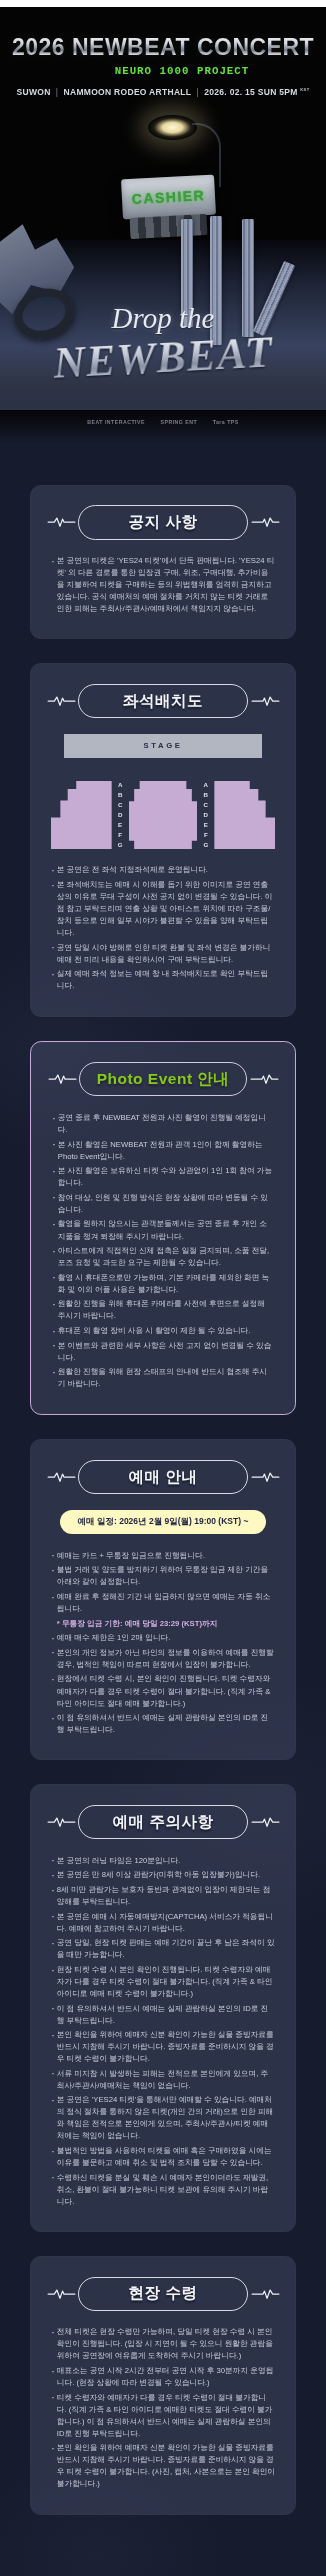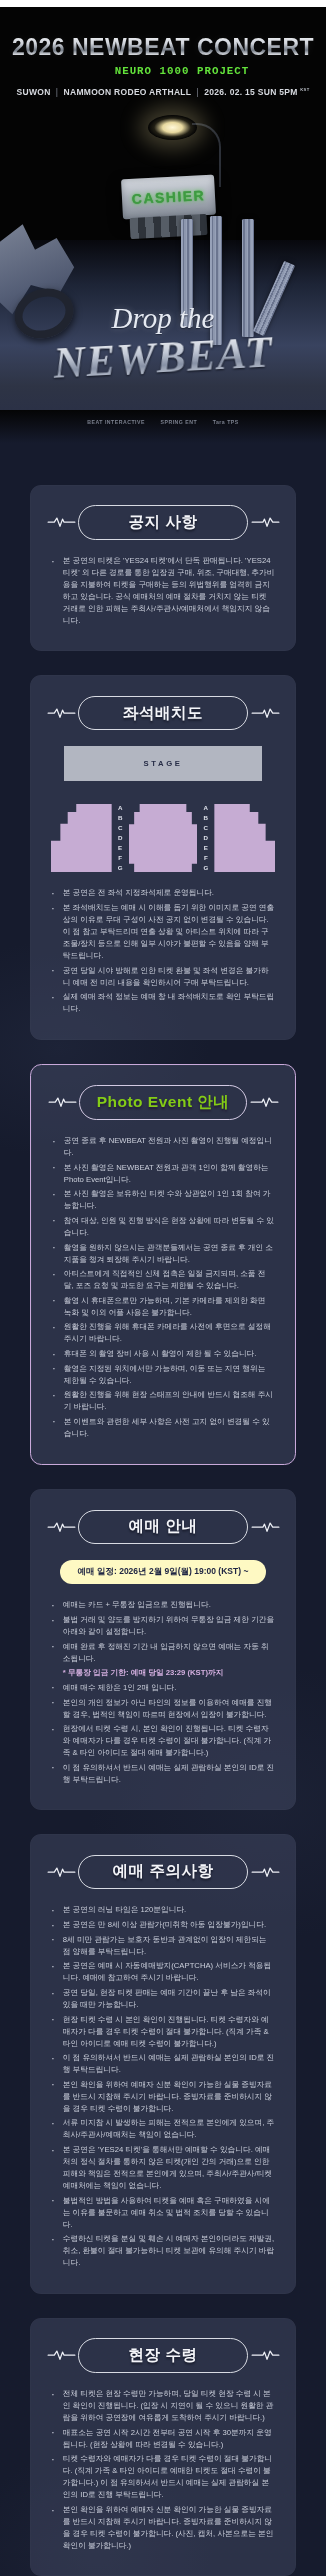--- a/index.html
+++ b/index.html
@@ -74,28 +74,28 @@
   .sec-head{position:relative;margin:2.1px 3.1px 15.5px;}
   .pill{margin:0 24px;border:1px solid rgba(240,242,248,.88);border-radius:25px;padding:5.7px 3.1px;text-align:center;}
   .pill h2{margin:0;font-size:15.5px;font-weight:800;color:#f4f5f9;letter-spacing:0.5px;
     text-shadow:0 1.5px 2.1px rgba(8,10,20,.55);font-stretch:condensed;white-space:nowrap;}
   .card.accent .pill{border-color:rgba(230,218,244,.9);}
   .card.accent .pill h2{color:#84cc16;text-shadow:0 1.5px 2.1px rgba(30,18,44,.7);}
   .ekg{position:absolute;top:50%;margin-top:-7.2px;width:29px;height:14.4px;}
   .ekg.left{left:-7.2px;} .ekg.right{right:-7.2px;transform:scaleX(-1);}
   .ekg polyline{fill:none;stroke:#eef0f6;stroke-width:2.4;stroke-linecap:round;stroke-linejoin:round;}
   .list{margin-top:3.1px;}
-  .li{display:flex;gap:7px;margin:2.6px 0;color:#ccd0dc;font-size:7.7px;line-height:1.56;}
+  .li{display:flex;gap:1px;margin:2.6px 0;color:#ccd0dc;font-size:7.7px;line-height:1.56;}
   .li .mk{flex:0 0 5.2px;font-size:4.6px;padding-top:2.6px;text-align:center;color:#c5c9d6;}
   .li.hl{color:#d2aede;font-weight:700;align-items:center;}
   .sched{background:#fef9c3;color:#212744;font-weight:700;font-size:8.5px;border-radius:515px;
     padding:6.2px 17.5px;width:fit-content;margin:1px auto 15.5px;text-align:center;}
   
   .seatmap{margin:7.2px 0 15.5px;}
-  .stage{width:88%;height:35px;margin:0 auto 23px;background:#b2b6c1;display:flex;align-items:center;justify-content:center;
+  .stage{width:88%;height:24px;margin:0 auto 23px;background:#b2b6c1;display:flex;align-items:center;justify-content:center;
     color:#272d47;font-weight:800;letter-spacing:2.6px;font-size:7.7px;}
   .blocks{display:flex;justify-content:center;align-items:stretch;gap:4.6px;height:68px;}
   .blk{width:64px;background:#c6acd3;}
   .blk.l{clip-path:polygon(42% 0,100% 0,100% 100%,0 100%,0 54%,16% 54%,16% 29%,28% 29%,28% 12%,42% 12%);}
   .blk.c{width:72px;clip-path:polygon(16% 0,84% 0,84% 12%,92% 12%,92% 30%,100% 30%,100% 88%,92% 88%,92% 100%,8% 100%,8% 88%,0 88%,0 30%,8% 30%,8% 12%,16% 12%);}
   .blk.r{clip-path:polygon(0 0,58% 0,58% 12%,72% 12%,72% 29%,84% 29%,84% 54%,100% 54%,100% 100%,0 100%);}
   .rows{display:flex;flex-direction:column;justify-content:space-between;padding:0.5px 0;width:8.2px;
     color:#dde0ea;font-size:6.2px;font-weight:700;text-align:center;}
 </style>
 </head>
@@ -257,29 +257,25 @@
         <div class="li">
           <span class="mk">▪</span>
           <span class="tx">원활한 진행을 위해 휴대폰 카메라를 사전에 후면으로 설정해 주시기 바랍니다.</span>
         </div>
         <div class="li">
           <span class="mk">▪</span>
           <span class="tx">휴대폰 외 촬영 장비 사용 시 촬영이 제한 될 수 있습니다.</span>
         </div>
         <div class="li">
           <span class="mk">▪</span>
-          <span class="tx">촬영은 지정된 위치에서만 가능하며, 이동 또는 지연 행위는 제한될 수 있습니다.</span>
+          <span class="tx">본 이벤트와 관련한 세부 사항은 사전 고지 없이 변경될 수 있습니다.</span>
         </div>
         <div class="li">
           <span class="mk">▪</span>
           <span class="tx">원활한 진행을 위해 현장 스태프의 안내에 반드시 협조해 주시기 바랍니다.</span>
-        </div>
-        <div class="li">
-          <span class="mk">▪</span>
-          <span class="tx">본 이벤트와 관련한 세부 사항은 사전 고지 없이 변경될 수 있습니다.</span>
         </div>
       </div>
   </section>
 
   <section class="card">
     <div class="sec-head">
       <svg class="ekg left" viewBox="0 0 56 28">
           <polyline points="2,14 14,14 19,6 25,22 30,8 33,14 54,14"></polyline>
         </svg>
       <div class="pill">

